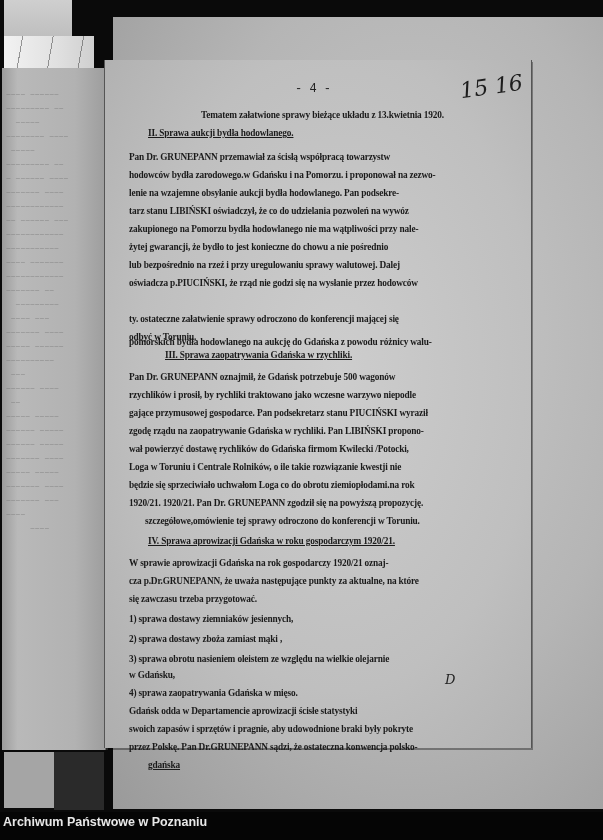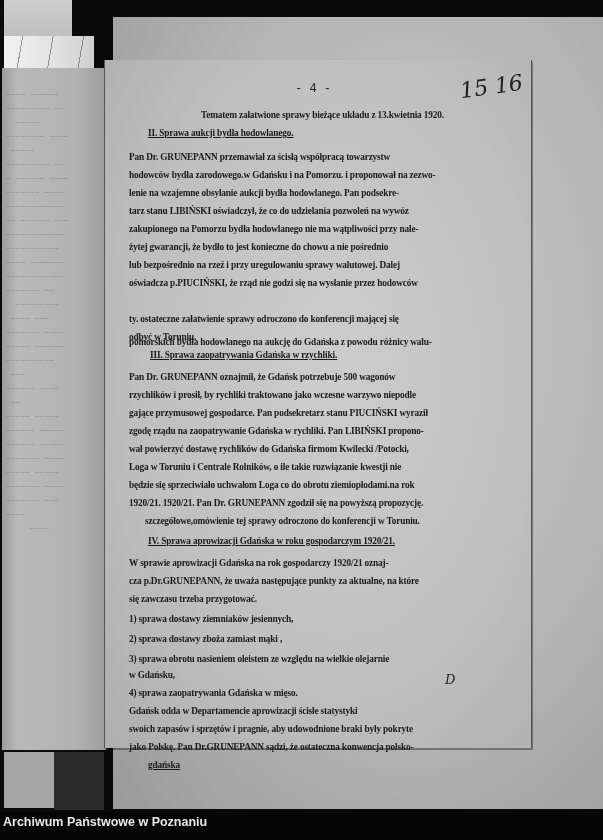--- a/index.html
+++ b/index.html
@@ -105,41 +105,41 @@
       <div class="line" style="left:10px;top:110px;">hodowców bydła zarodowego.w Gdańsku i na Pomorzu. i proponował na zezwo-</div>
       <div class="line" style="left:10px;top:128px;">lenie na wzajemne obsyłanie aukcji bydła hodowlanego. Pan podsekre-</div>
       <div class="line" style="left:10px;top:146px;">tarz stanu LIBIŃSKI oświadczył, że co do udzielania pozwoleń na wywóz</div>
       <div class="line" style="left:10px;top:164px;text-align:center;">zakupionego na Pomorzu bydła hodowlanego nie ma wątpliwości przy nale-</div>
       <div class="line" style="left:10px;top:182px;">żytej gwarancji, że bydło to jest konieczne do chowu a nie pośrednio</div>
       <div class="line" style="left:10px;top:200px;">lub bezpośrednio na rzeź i przy uregulowaniu sprawy walutowej. Dalej</div>
       <div class="line" style="left:10px;top:218px;">oświadcza p.PIUCIŃSKI, że rząd nie godzi się na wysłanie przez hodowców</div>
       <div class="line" style="left:10px;top:236px;margin-top:41px;">pomorskich bydła hodowlanego na aukcję do Gdańska z powodu różnicy walu-</div>
       <div class="line" style="left:10px;top:254px;">ty. ostateczne załatwienie sprawy odroczono do konferencji mającej się</div>
       <div class="line" style="left:10px;top:272px;">odbyć w Toruniu.</div>
-      <div class="line heading" style="left:12px;top:290px;">III. Sprawa zaopatrywania Gdańska w rzychliki.</div>
+      <div class="line heading" style="left:27px;top:290px;">III. Sprawa zaopatrywania Gdańska w rzychliki.</div>
       <div class="line" style="left:10px;top:312px;">        Pan Dr. GRUNEPANN oznajmił, że Gdańsk potrzebuje 500 wagonów</div>
       <div class="line" style="left:10px;top:330px;">rzychlików i prosił, by rychliki traktowano jako wczesne warzywo niepodle</div>
       <div class="line" style="left:10px;top:348px;">gające przymusowej gospodarce.  Pan podsekretarz stanu PIUCIŃSKI wyraził</div>
       <div class="line" style="left:10px;top:366px;">zgodę rządu na zaopatrywanie Gdańska w rychliki. Pan LIBIŃSKI propono-</div>
       <div class="line" style="left:10px;top:384px;">wał powierzyć dostawę rychlików do Gdańska firmom Kwilecki /Potocki,</div>
       <div class="line" style="left:10px;top:402px;">Loga w Toruniu i Centrale Rolników, o ile takie rozwiązanie kwestji nie</div>
       <div class="line" style="left:10px;top:420px;">będzie się sprzeciwiało uchwałom Loga co do obrotu ziemiopłodami.na rok</div>
       <div class="line" style="left:10px;top:438px;">1920/21. 1920/21. Pan Dr. GRUNEPANN zgodził się na powyższą propozycję.</div>
       <div class="line" style="left:26px;top:456px;">szczegółowe,omówienie tej sprawy odroczono do konferencji w Toruniu.</div>
       <div class="line heading" style="left:10px;top:476px;">IV. Sprawa aprowizacji Gdańska w roku gospodarczym 1920/21.</div>
       <div class="line" style="left:10px;top:498px;">        W sprawie aprowizacji Gdańska na rok gospodarczy 1920/21 oznaj-</div>
       <div class="line" style="left:10px;top:516px;">cza p.Dr.GRUNEPANN, że uważa następujące punkty za aktualne, na które</div>
       <div class="line" style="left:10px;top:534px;">się zawczasu trzeba przygotować.</div>
       <div class="line" style="left:10px;top:554px;">      1) sprawa dostawy ziemniaków jesiennych,</div>
       <div class="line" style="left:10px;top:574px;">      2) sprawa dostawy zboża zamiast mąki ,</div>
       <div class="line" style="left:10px;top:594px;">      3) sprawa obrotu nasieniem oleistem ze względu na wielkie olejarnie</div>
       <div class="line" style="left:10px;top:610px;">         w Gdańsku,</div>
       <div class="line" style="left:10px;top:628px;">      4) sprawa zaopatrywania Gdańska w mięso.</div>
       <div class="line" style="left:10px;top:646px;">        Gdańsk odda w Departamencie aprowizacji ścisłe statystyki</div>
       <div class="line" style="left:10px;top:664px;">swoich zapasów i sprzętów i pragnie, aby udowodnione braki były pokryte</div>
-      <div class="line" style="left:10px;top:682px;">jako Polskę. Pan Dr.GRUNEPANN sądzi, że ostateczna konwencja polsko-</div>
+      <div class="line" style="left:10px;top:682px;">przez Polskę. Pan Dr.GRUNEPANN sądzi, że ostateczna konwencja polsko-</div>
       <div class="line heading" style="left:10px;top:700px;text-align:right;">                                                          gdańska</div>
     </div>
     <div class="red-fix">D</div>
   </div>
 </div>
 
 <div class="footer-label">Archiwum Państwowe w Poznaniu</div>
 
 </body></html>

